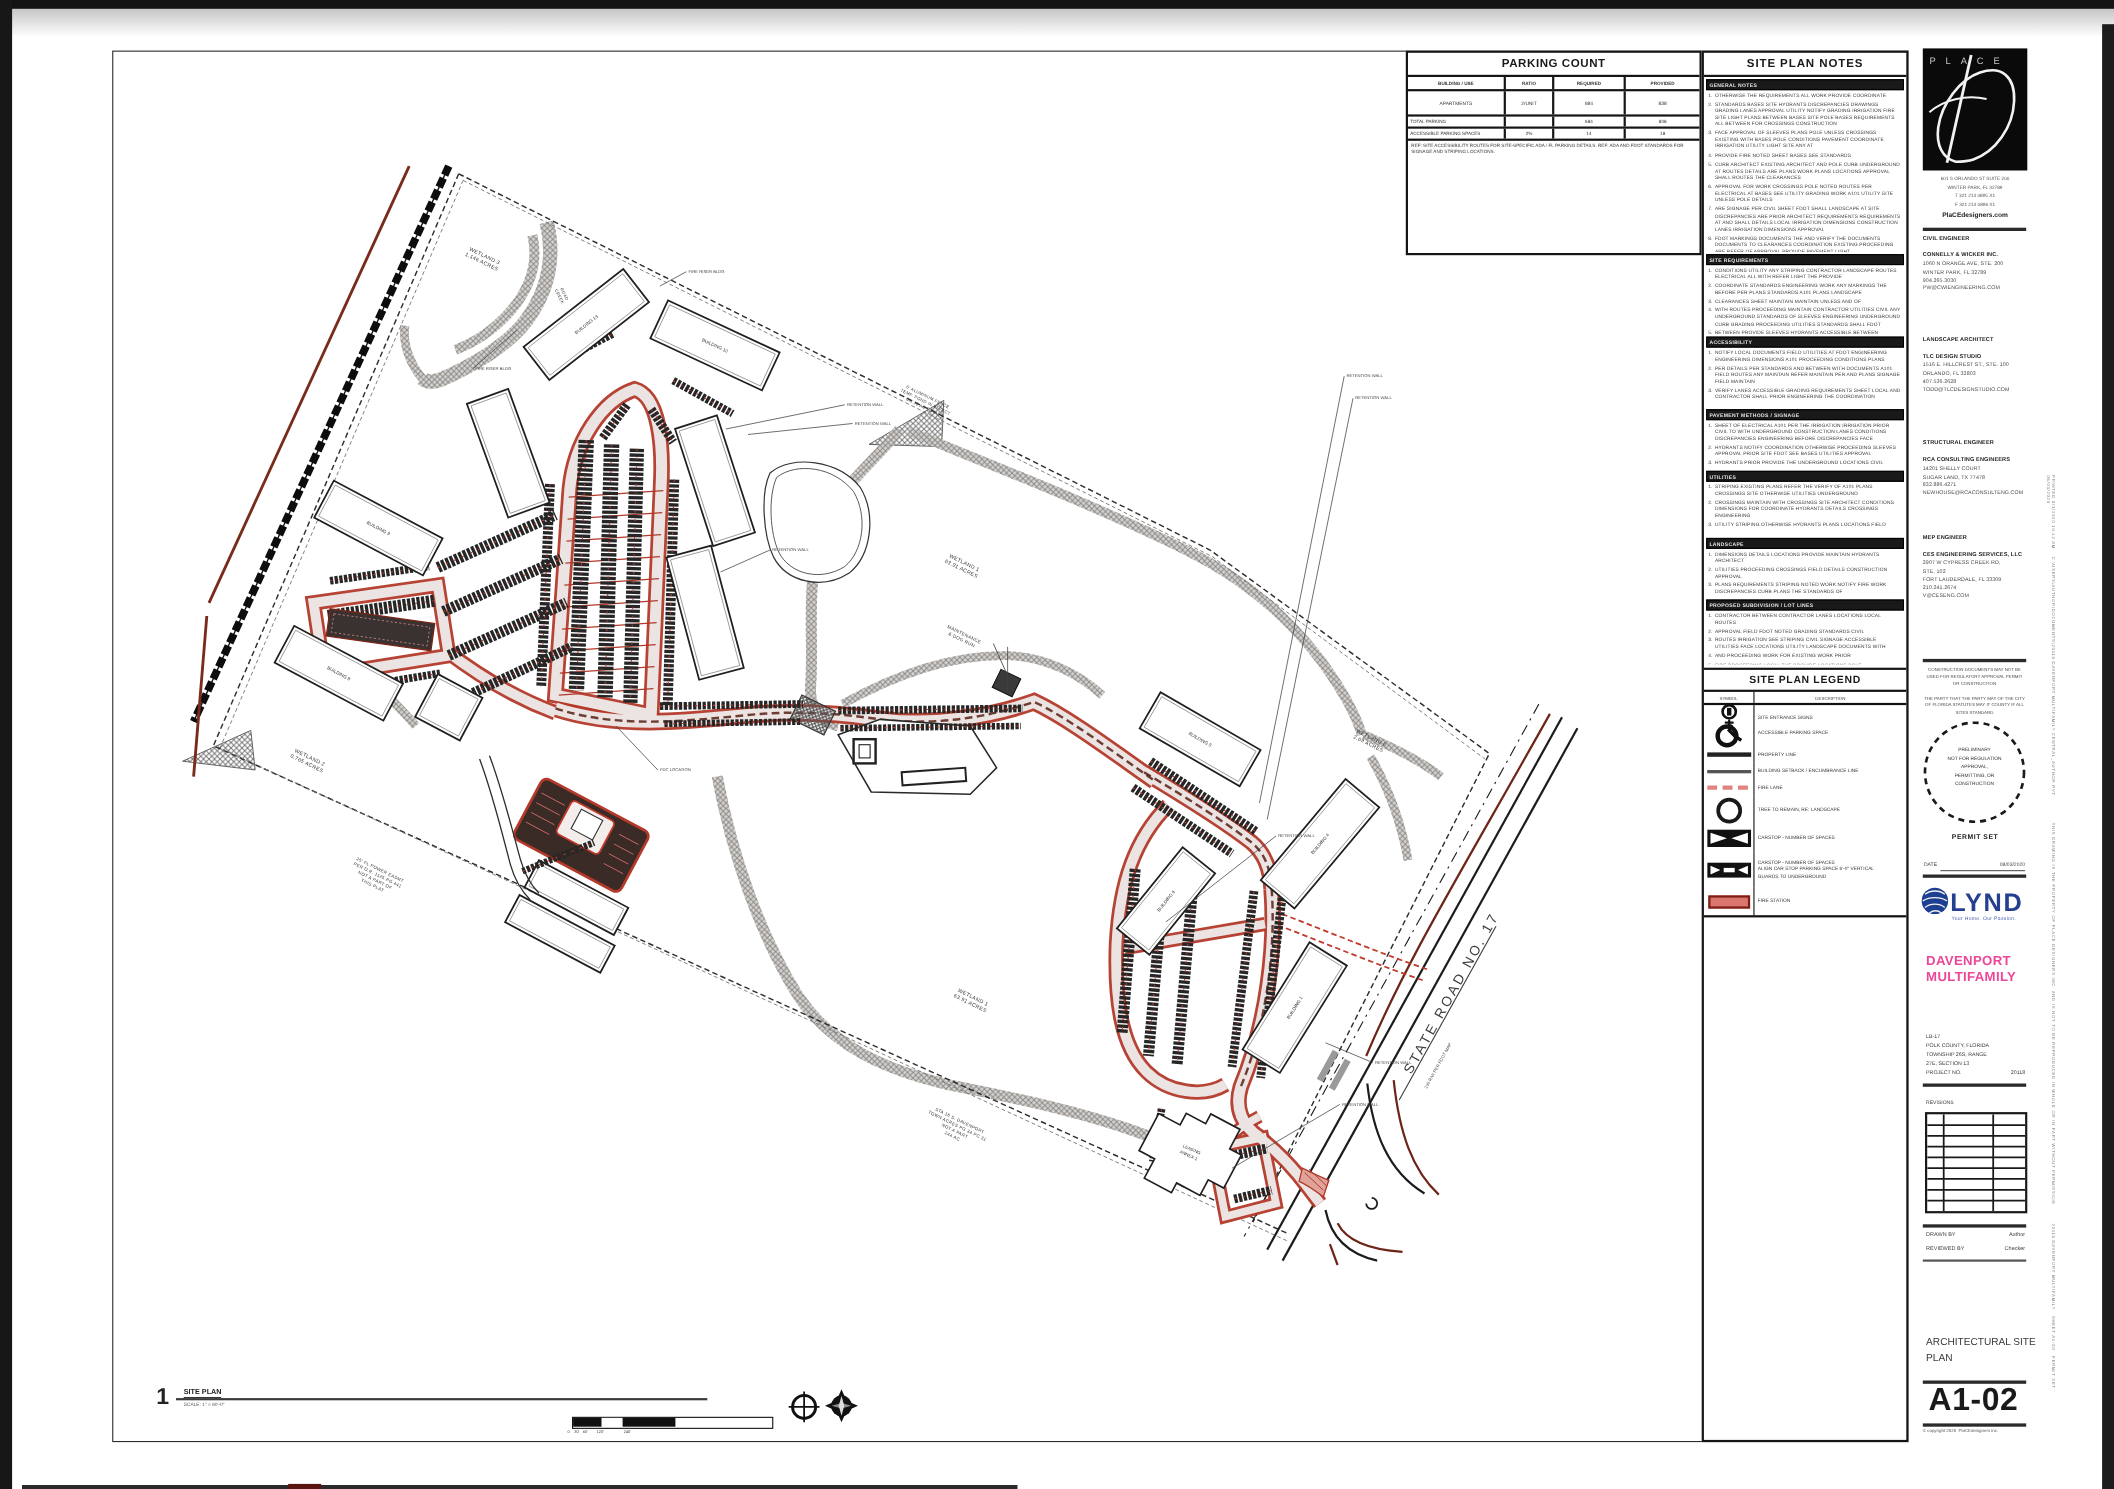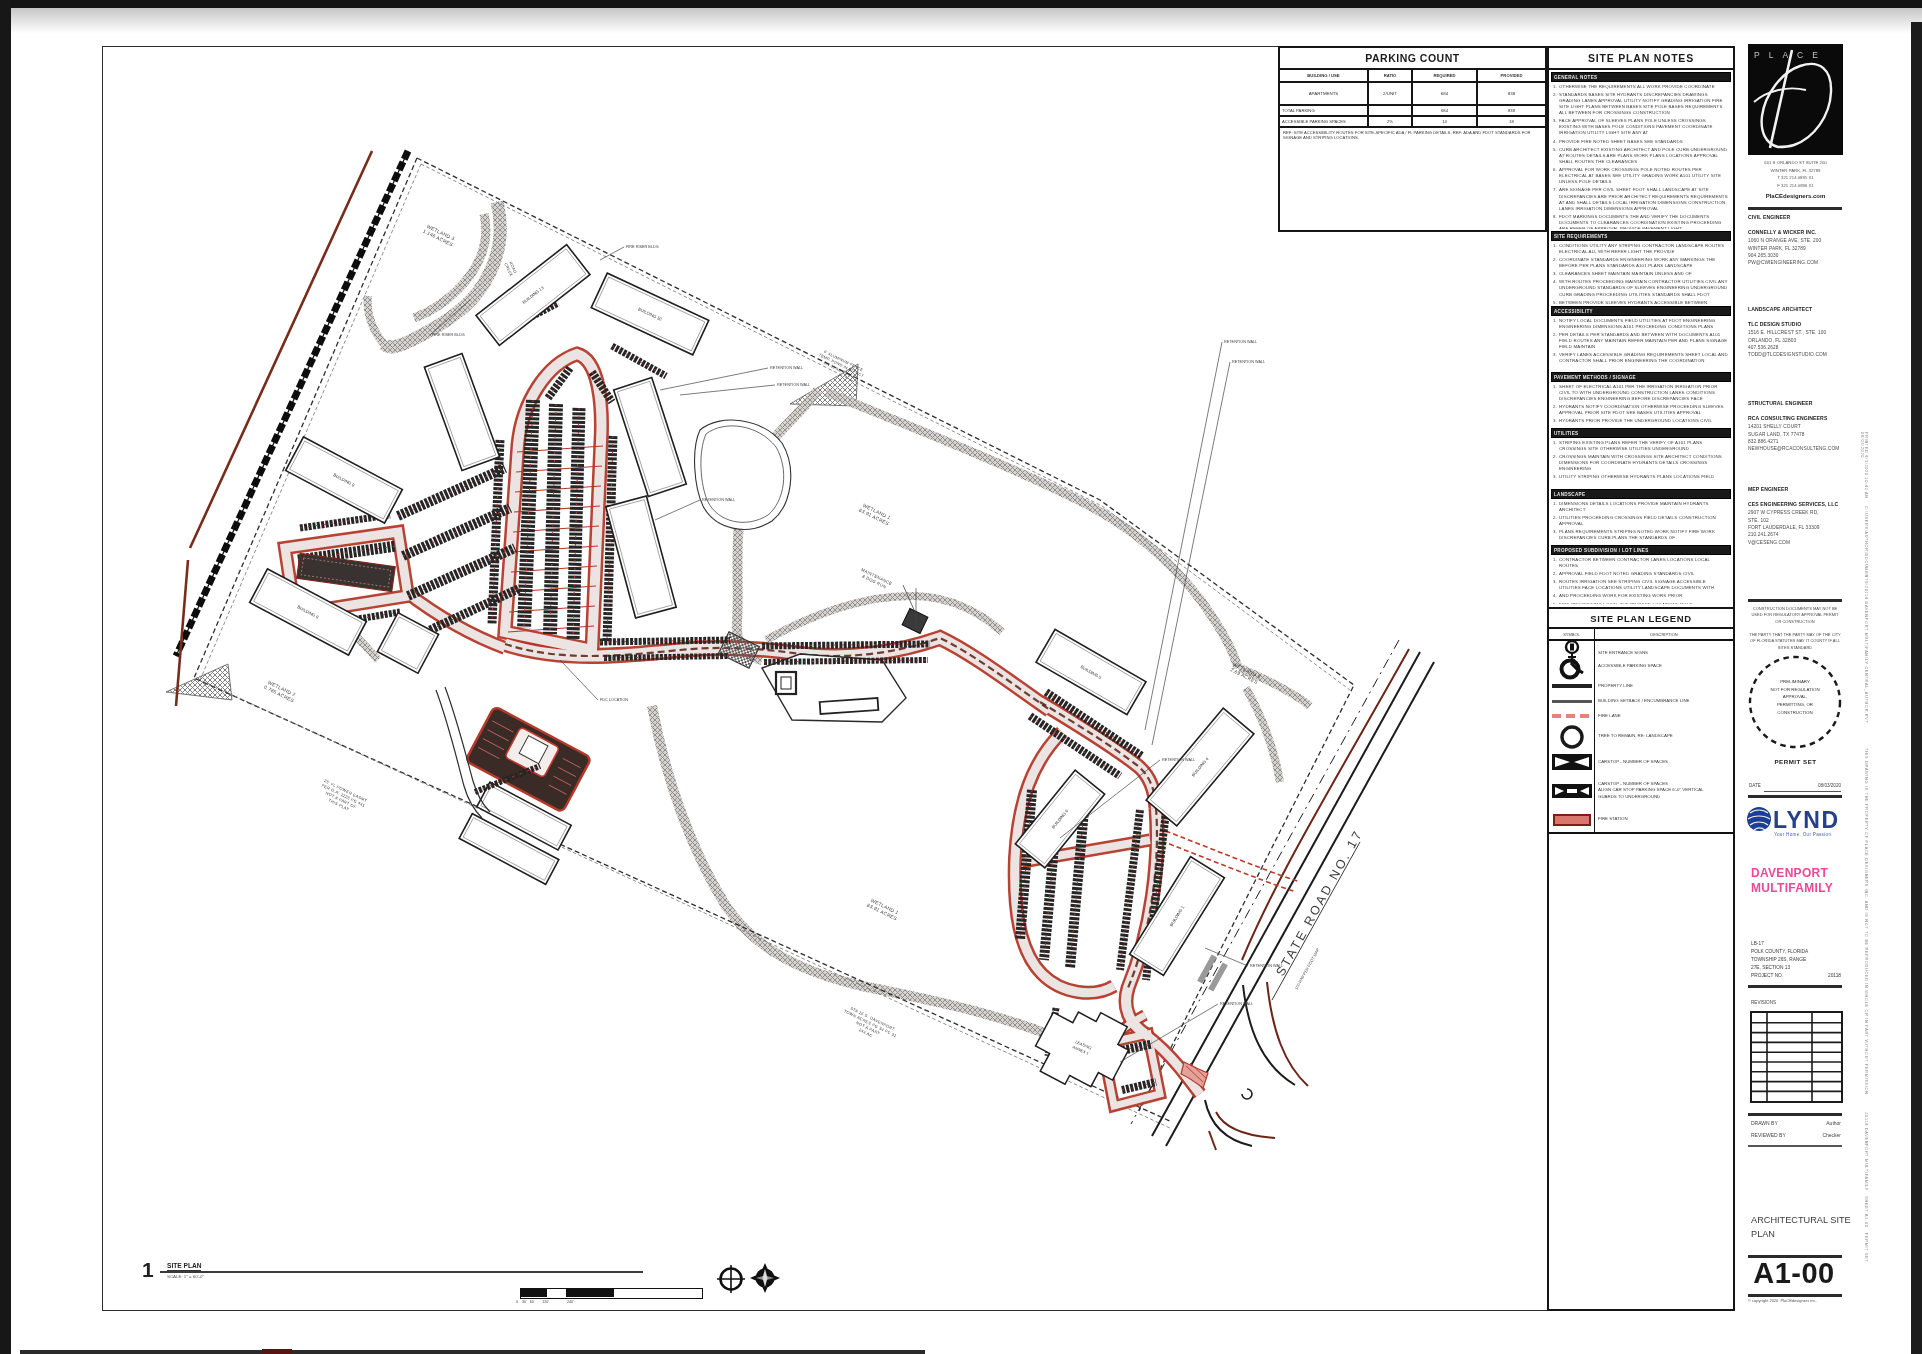--- a/index.html
+++ b/index.html
@@ -651,21 +651,21 @@
           <line x1="0" y1="78.4" x2="89" y2="78.4"></line>
   </g>
  </svg>
 </div>
 <div class="rule" style="left:1748px;top:1113px;width:94px;height:3.4px;"></div>
 <div class="abs" style="left:1751px;top:1120px;width:90px;font-size:5px;color:#444;">DRAWN BY<span style="float:right">Author</span></div>
 <div class="abs" style="left:1751px;top:1132px;width:90px;font-size:5px;color:#444;">REVIEWED BY<span style="float:right">Checker</span></div>
 <div class="rule" style="left:1748px;top:1145px;width:94px;height:2.2px;background:#555;"></div>
 <div class="abs" style="left:1751px;top:1214px;width:100px;font-size:9.2px;color:#3a3a3a;line-height:1.5;white-space:nowrap;">ARCHITECTURAL SITE<br>PLAN</div>
 <div class="rule" style="left:1748px;top:1255px;width:94px;height:2.6px;"></div>
-<div class="abs" style="left:1744px;top:1257px;width:100px;text-align:center;font-size:29px;font-weight:bold;color:#1a1a1a;letter-spacing:.5px;">A1-00</div>
+<div class="abs" style="left:1744px;top:1257px;width:100px;text-align:center;font-size:29px;font-weight:bold;color:#1a1a1a;letter-spacing:.5px;">A1-02</div>
 <div class="rule" style="left:1748px;top:1294px;width:94px;height:2.6px;"></div>
 <div class="abs" style="left:1748px;top:1298px;width:94px;font-size:4px;color:#555;">© copyright 2020&nbsp;&nbsp;PlaCEdesigners inc.</div>
 
 <div class="abs" style="left:1868px;top:432px;width:856px;font-size:3.8px;color:#777;letter-spacing:.7px;transform:rotate(90deg);transform-origin:0 0;opacity:.9;">PRINTED 8/3/2020 10:42 AM &nbsp;&nbsp; C:\USERS\AUTHOR\DOCUMENTS\20118 DAVENPORT MULTIFAMILY CENTRAL_AUTHOR.RVT &nbsp;&nbsp;&nbsp;&nbsp;&nbsp;&nbsp;&nbsp;&nbsp;&nbsp;&nbsp;&nbsp;&nbsp; THIS DRAWING IS THE PROPERTY OF PLACE DESIGNERS INC. AND IS NOT TO BE REPRODUCED IN WHOLE OR IN PART WITHOUT PERMISSION &nbsp;&nbsp;&nbsp;&nbsp;&nbsp;&nbsp;&nbsp;&nbsp; 20118 DAVENPORT MULTIFAMILY &nbsp; SHEET A1-00 &nbsp; PERMIT SET 08/03/2020</div>
 
 <div class="abs" style="left:142px;top:1258px;font-size:21px;color:#222;font-weight:bold;">1</div>
 <div class="abs" style="left:167px;top:1262px;font-size:6.6px;font-weight:bold;color:#222;border-bottom:1.6px solid #333;padding-bottom:1px;">SITE PLAN</div>
 <div class="abs" style="left:167px;top:1274px;font-size:4.4px;color:#555;">SCALE: 1" = 60'-0"</div>
 <div class="abs" style="left:160px;top:1271px;width:483px;height:1.8px;background:#3a3a3a;"></div>
 

